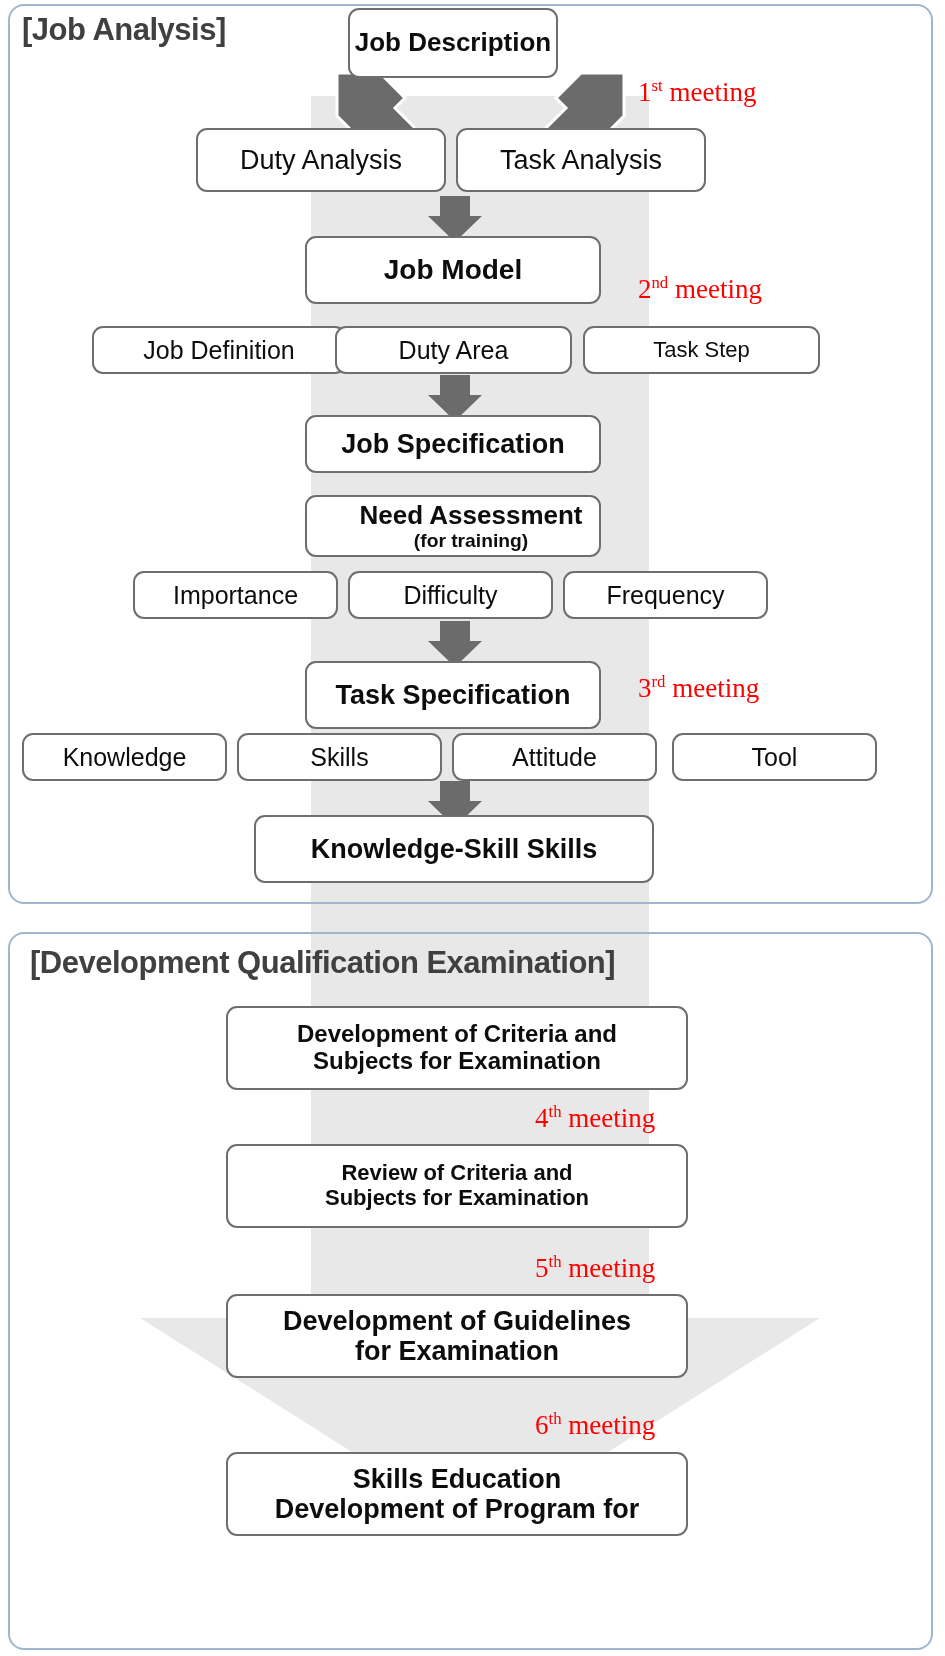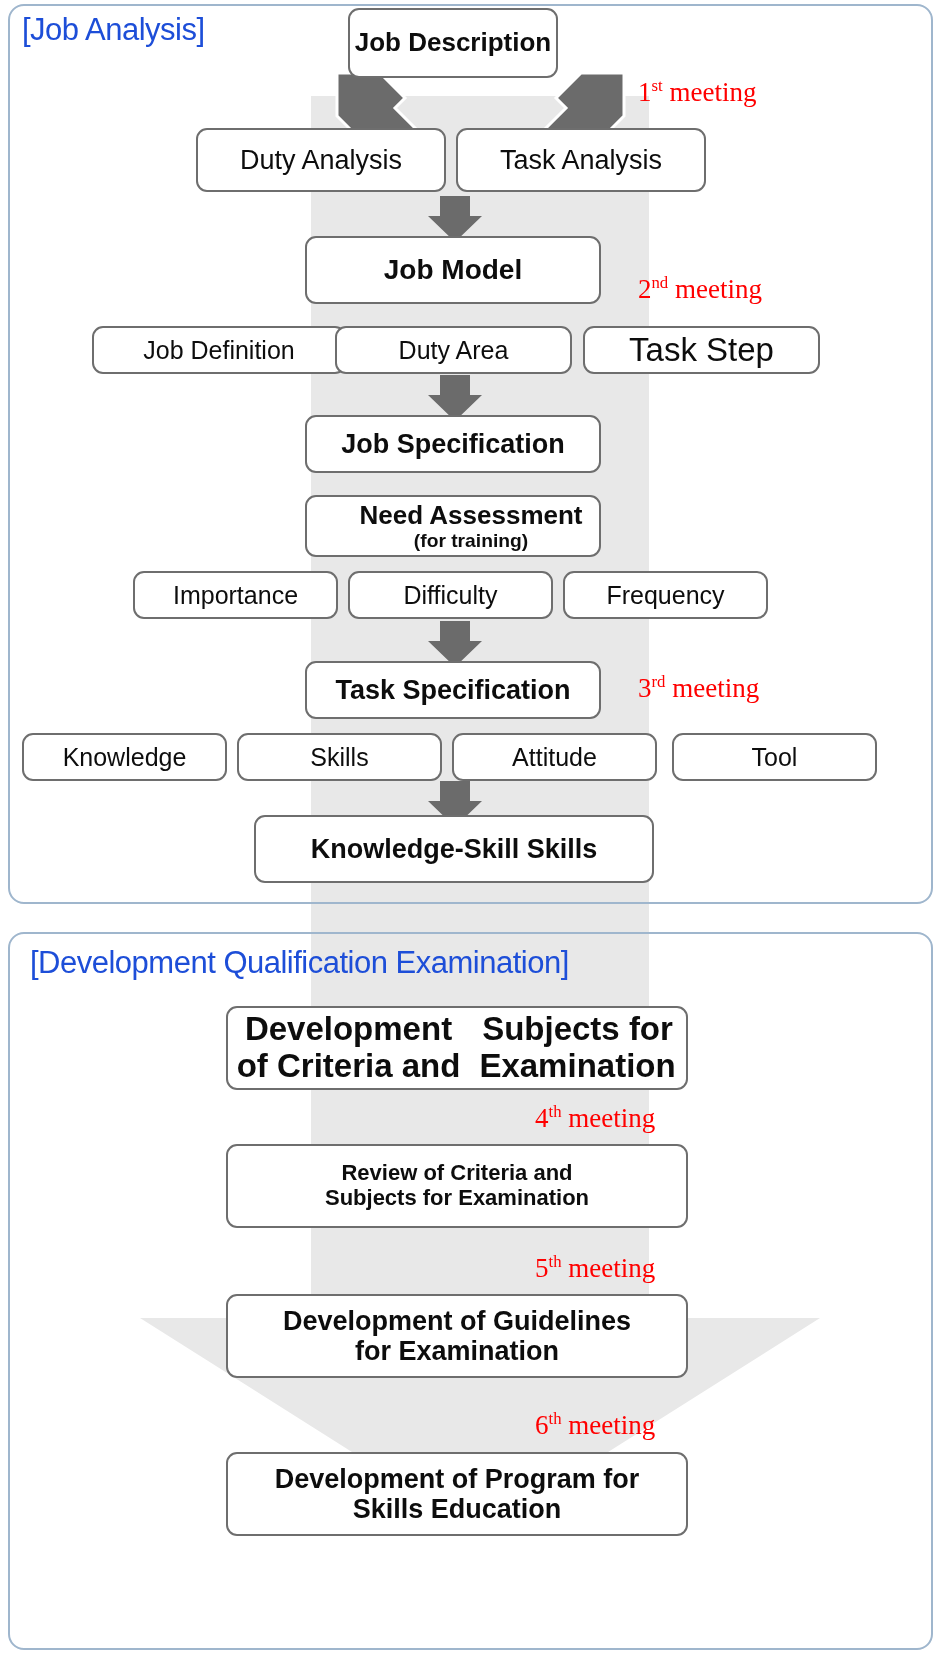--- a/index.html
+++ b/index.html
@@ -32,22 +32,22 @@
   #flow-bg {
     position: absolute;
     left: 0; top: 0;
     width: 945px; height: 1656px;
     pointer-events: none;
   }
 
   
   .section-title {
     position: absolute;
-    font-weight: normal;
-    color: #1d4ed8;
+    font-weight: bold;
+    color: #404040;
     font-family: "Liberation Sans", sans-serif;
     letter-spacing: -0.5px;
     white-space: nowrap;
   }
   #title-job { left: 22px; top: 12px;  font-size: 31px; }
   #title-dev { left: 30px; top: 945px; font-size: 31px; }
 
   
   .node {
     position: absolute;
@@ -143,21 +143,21 @@
 </div>
 
 <div class="node light" style="left:92px; top:326px; width:254px; height:48px; font-size:25px;">
   <span>Job Definition</span>
 </div>
 
 <div class="node light" style="left:335px; top:326px; width:237px; height:48px; font-size:25px;">
   <span>Duty Area</span>
 </div>
 
-<div class="node light" style="left:583px; top:326px; width:237px; height:48px; font-size:33px;">
+<div class="node light" style="left:583px; top:326px; width:237px; height:48px; font-size:22px;">
   <span>Task Step</span>
 </div>
 
 <div class="node bold" style="left:305px; top:415px; width:296px; height:58px; font-size:27px;">
   <span>Job Specification</span>
 </div>
 
 <div class="node bold" style="left:305px; top:495px; width:296px; height:62px; font-size:26px; flex-direction:column;padding-left:36px;">
   <span>Need Assessment</span>
   <span class="sub">(for training)</span>
@@ -168,21 +168,21 @@
 </div>
 
 <div class="node light" style="left:348px; top:571px; width:205px; height:48px; font-size:25px;">
   <span>Difficulty</span>
 </div>
 
 <div class="node light" style="left:563px; top:571px; width:205px; height:48px; font-size:25px;">
   <span>Frequency</span>
 </div>
 
-<div class="node bold" style="left:305px; top:661px; width:296px; height:58px; font-size:27px;">
+<div class="node bold" style="left:305px; top:661px; width:296px; height:68px; font-size:27px;">
   <span>Task Specification</span>
 </div>
 
 <div class="node light" style="left:22px; top:733px; width:205px; height:48px; font-size:25px;">
   <span>Knowledge</span>
 </div>
 
 <div class="node light" style="left:237px; top:733px; width:205px; height:48px; font-size:25px;">
   <span>Skills</span>
 </div>
@@ -192,38 +192,38 @@
 </div>
 
 <div class="node light" style="left:672px; top:733px; width:205px; height:48px; font-size:25px;">
   <span>Tool</span>
 </div>
 
 <div class="node bold" style="left:254px; top:815px; width:400px; height:68px; font-size:27px;">
   <span>Knowledge-Skill Skills</span>
 </div>
 
-<div class="node bold" style="left:226px; top:1006px; width:462px; height:84px; font-size:33px; flex-direction:row;">
+<div class="node bold" style="left:226px; top:1006px; width:462px; height:84px; font-size:24px; flex-direction:column;">
   <span>Development of Criteria and</span>
   <span>Subjects for Examination</span>
 </div>
 
 <div class="node bold" style="left:226px; top:1144px; width:462px; height:84px; font-size:22px; flex-direction:column;">
   <span>Review of Criteria and</span>
   <span>Subjects for Examination</span>
 </div>
 
 <div class="node bold" style="left:226px; top:1294px; width:462px; height:84px; font-size:27px; flex-direction:column;">
   <span>Development of Guidelines</span>
   <span>for Examination</span>
 </div>
 
 <div class="node bold" style="left:226px; top:1452px; width:462px; height:84px; font-size:27px; flex-direction:column;">
+  <span>Skills Education</span>
   <span>Development of Program for</span>
-  <span>Skills Education</span>
 </div>
 
 <div class="meeting" style="left:638px; top:77px;">
   <span>1</span><sup>st</sup><span> meeting</span>
 </div>
 
 <div class="meeting" style="left:638px; top:274px;text-align:right;">
   <span>2</span><sup>nd</sup><span> meeting</span>
 </div>
 

